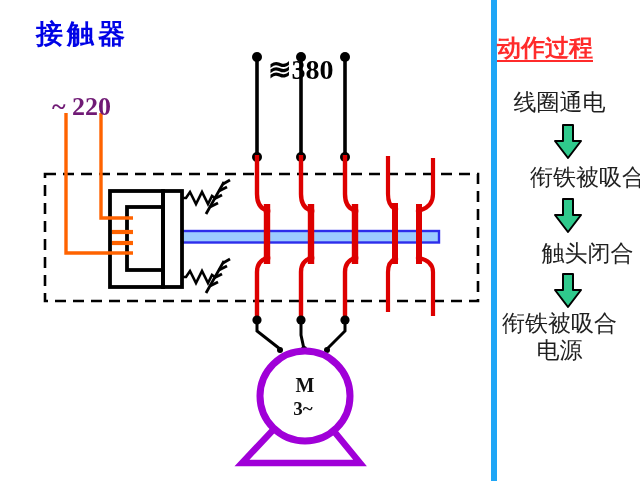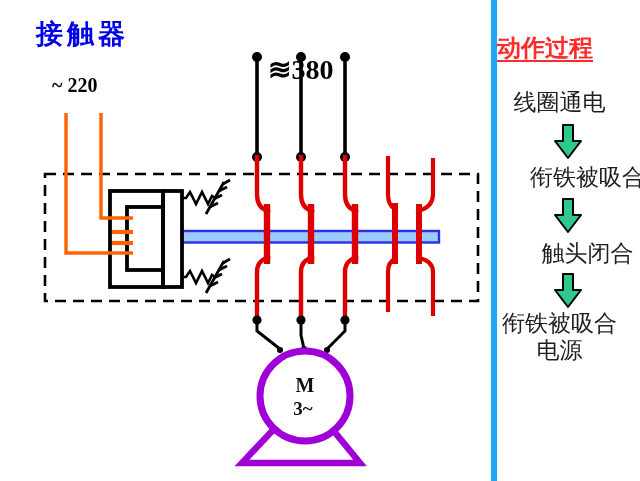--- a/index.html
+++ b/index.html
@@ -13,21 +13,21 @@
     left:28px;top:16px;font-size:27px;font-weight:bold;color:#0003e6;
     letter-spacing:4px;
     margin-left:8px;
   }
   .supply-label{
     left:268px;top:12px;font-size:28px;font-weight:bold;color:#000;
     font-family:"Liberation Serif","DejaVu Serif",serif;
     margin-top:41px;
   }
   .coil-voltage{
-    left:52px;top:74px;font-size:20px;font-weight:bold;color:#000000;
+    left:52px;top:92px;font-size:26px;font-weight:bold;color:#701a75;
     font-family:"Liberation Serif","DejaVu Serif",serif;
   }
   .motor-letter{
     left:285px;top:374px;width:40px;text-align:center;
     font-size:20px;font-weight:bold;color:#111;
     font-family:"Liberation Serif","DejaVu Serif",serif;
   }
   .motor-phase{
     left:283px;top:398px;width:40px;text-align:center;
     font-size:19px;font-weight:bold;color:#111;

